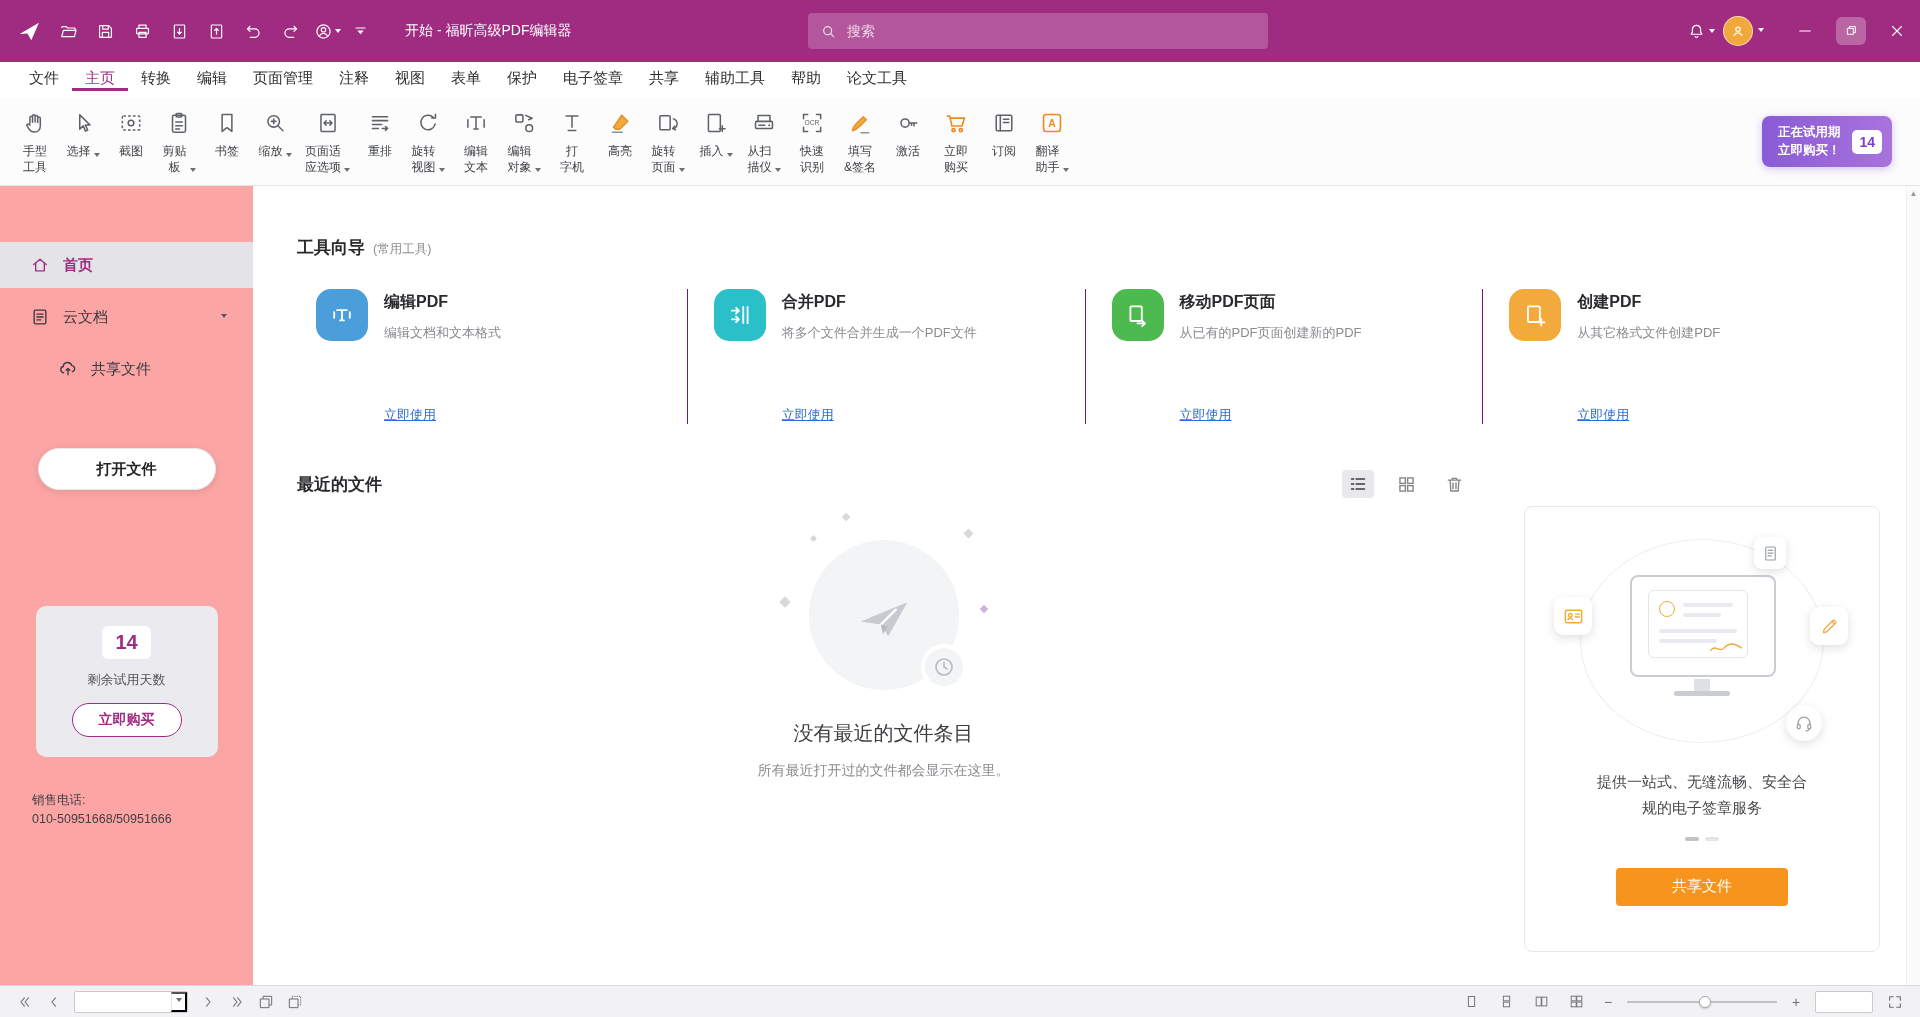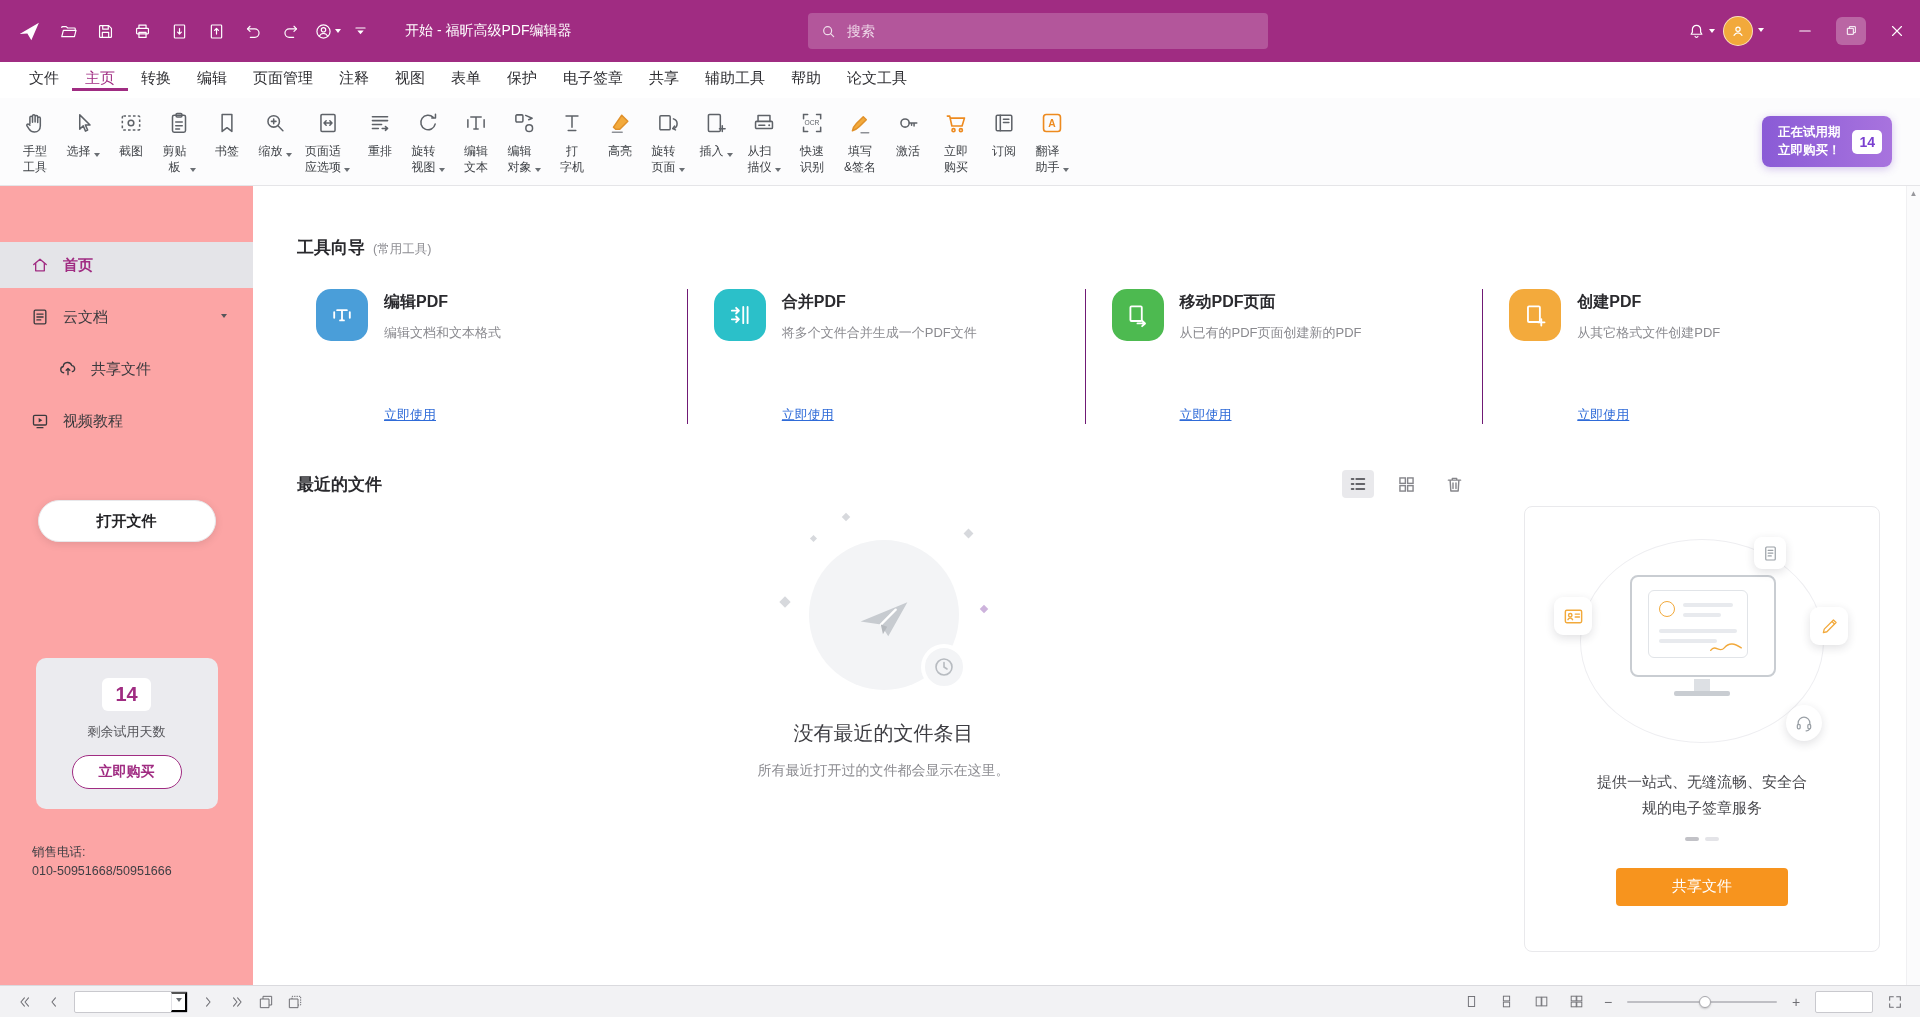--- a/index.html
+++ b/index.html
@@ -581,30 +581,20 @@
       <span class="dd-caret caret-r"></span>
     </button>
     <button class="snav-item sub">
       <span class="sic">
           <svg viewBox="0 0 24 24" width="20" height="20" fill="none" stroke="currentColor" stroke-width="1.6" stroke-linecap="round" stroke-linejoin="round">
             <path d="M6.8 16.5a3.8 3.8 0 0 1-.5-7.5 5.2 5.2 0 0 1 10.2-1 3.6 3.6 0 0 1 .7 7.1"></path>
             <path d="M12 11.5v7.3M9.8 13.6L12 11.4l2.2 2.2"></path>
           </svg>
         </span>
       <span>共享文件</span>
-    </button>
-    <button class="snav-item">
-      <span class="sic">
-          <svg viewBox="0 0 24 24" width="20" height="20" fill="none" stroke="currentColor" stroke-width="1.6" stroke-linecap="round">
-            <rect x="4.2" y="5.2" width="15.6" height="11.6" rx="1.5"></rect>
-            <path d="M10.4 8.3l4.4 2.7-4.4 2.7z" fill="currentColor" stroke="none"></path>
-            <path d="M8.5 20h7"></path>
-          </svg>
-        </span>
-      <span>视频教程</span>
     </button>
 
     <button class="open-file">打开文件</button>
 
     <div class="trial-card">
       <span class="trial-days">14</span>
       <div class="trial-caption">剩余试用天数</div>
       <button class="trial-buy">立即购买</button>
     </div>
 

